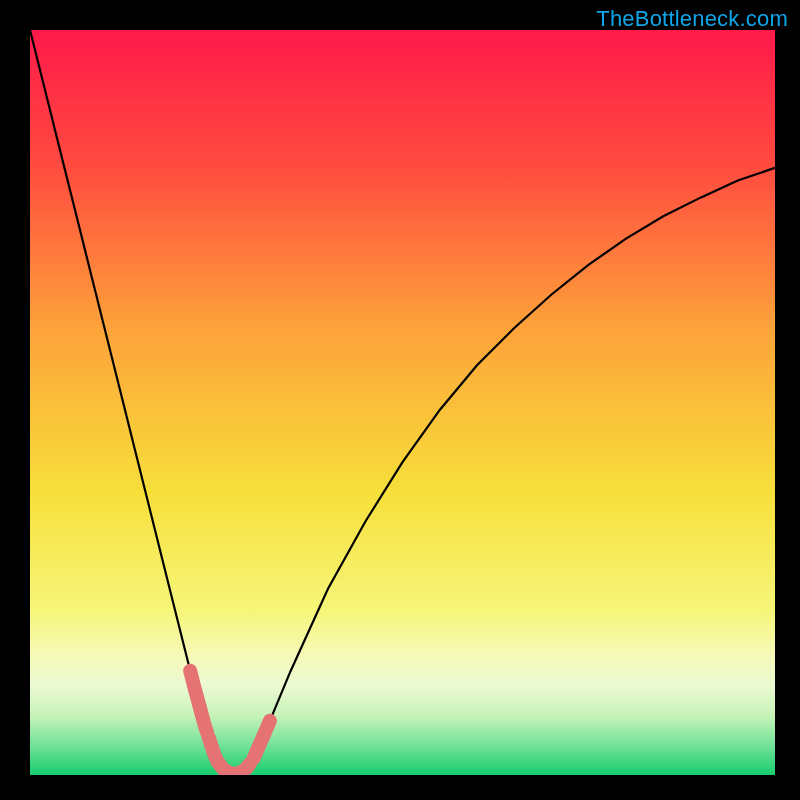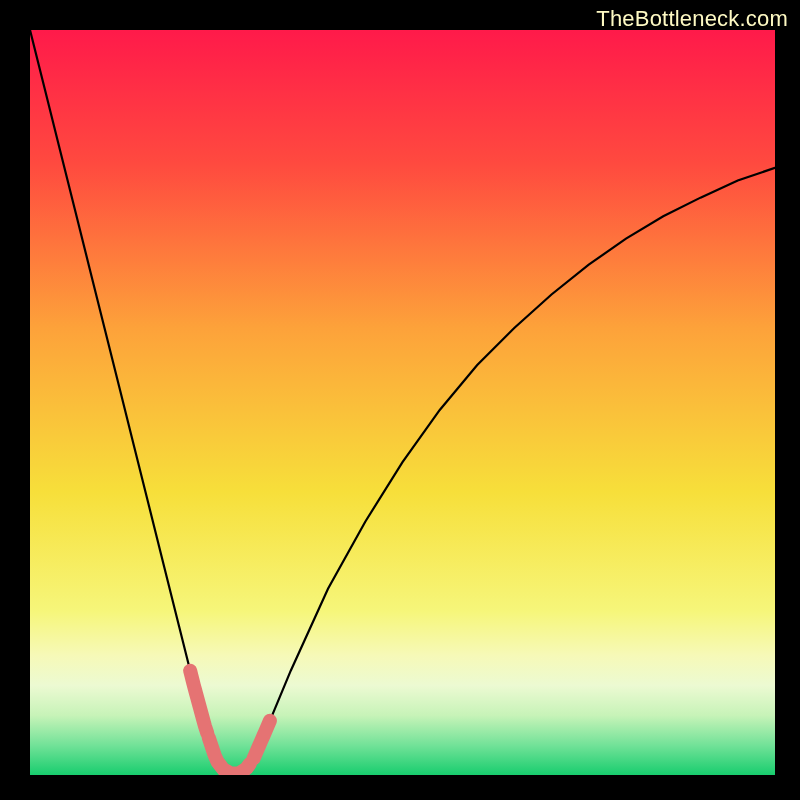--- a/index.html
+++ b/index.html
@@ -1,20 +1,20 @@
 <!DOCTYPE html>
 <html><head>
   <meta charset="utf-8">
   <style>
     * { margin: 0; padding: 0; box-sizing: border-box; }
     body { width: 800px; height: 800px; position: relative; font-family: Arial, sans-serif; }
     .outer { width: 800px; height: 800px; background: #000; position: relative; }
     .plot-area { position: absolute; left: 30px; top: 30px; width: 745px; height: 745px; }
     .gradient-bg { width: 100%; height: 100%; position: absolute; }
-    .watermark { position: absolute; top: 6px; right: 12px; color: #fef9c3; font-size: 22px; font-family: Arial, sans-serif; letter-spacing: 0.2px; }
+    .watermark { position: absolute; top: 6px; right: 12px; color: #0ea5e9; font-size: 22px; font-family: Arial, sans-serif; letter-spacing: 0.2px; }
     .curve-svg { position: absolute; left: 0; top: 0; width: 100%; height: 100%; }
   </style>
 </head>
 <body>
 
 <div class="outer">
   <div class="watermark">TheBottleneck.com</div>
   <div class="plot-area">
     <svg class="gradient-bg" viewBox="0 0 745 745" preserveAspectRatio="none">
       <defs>

